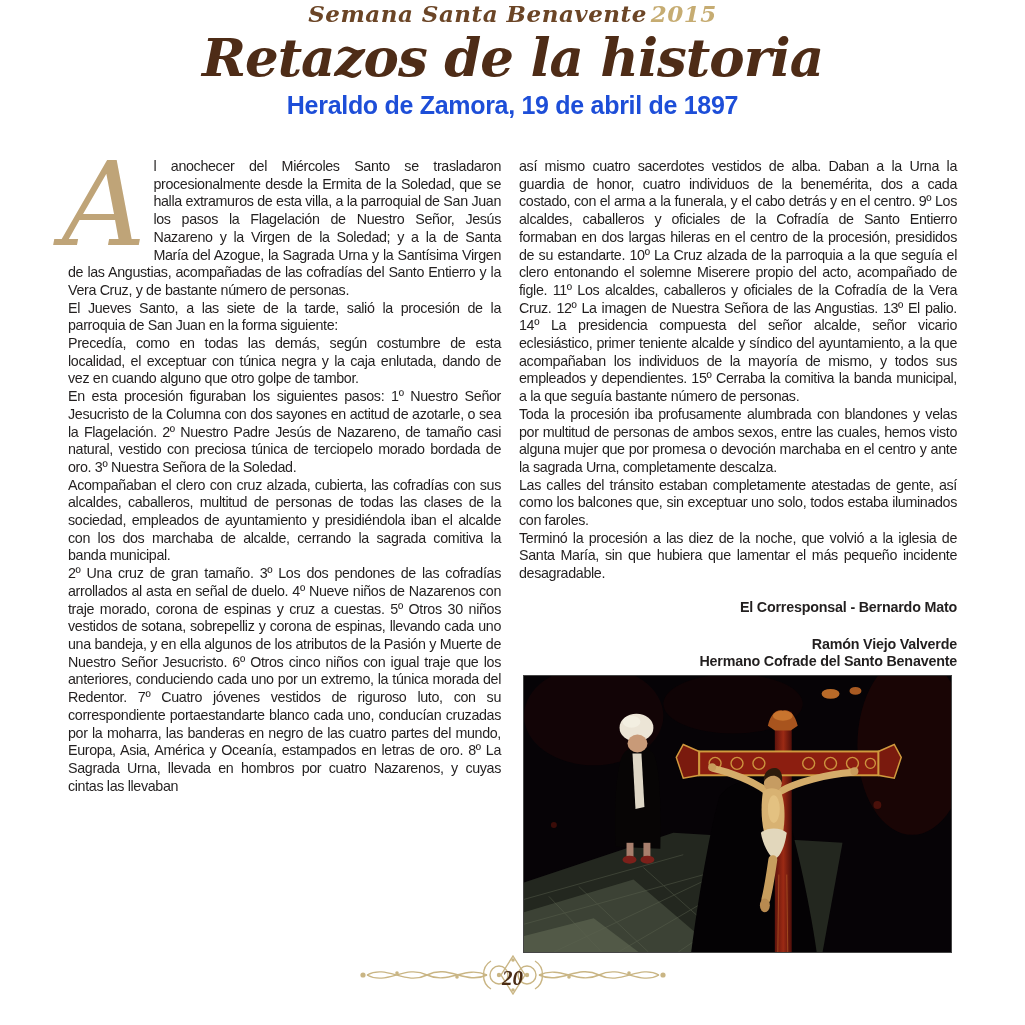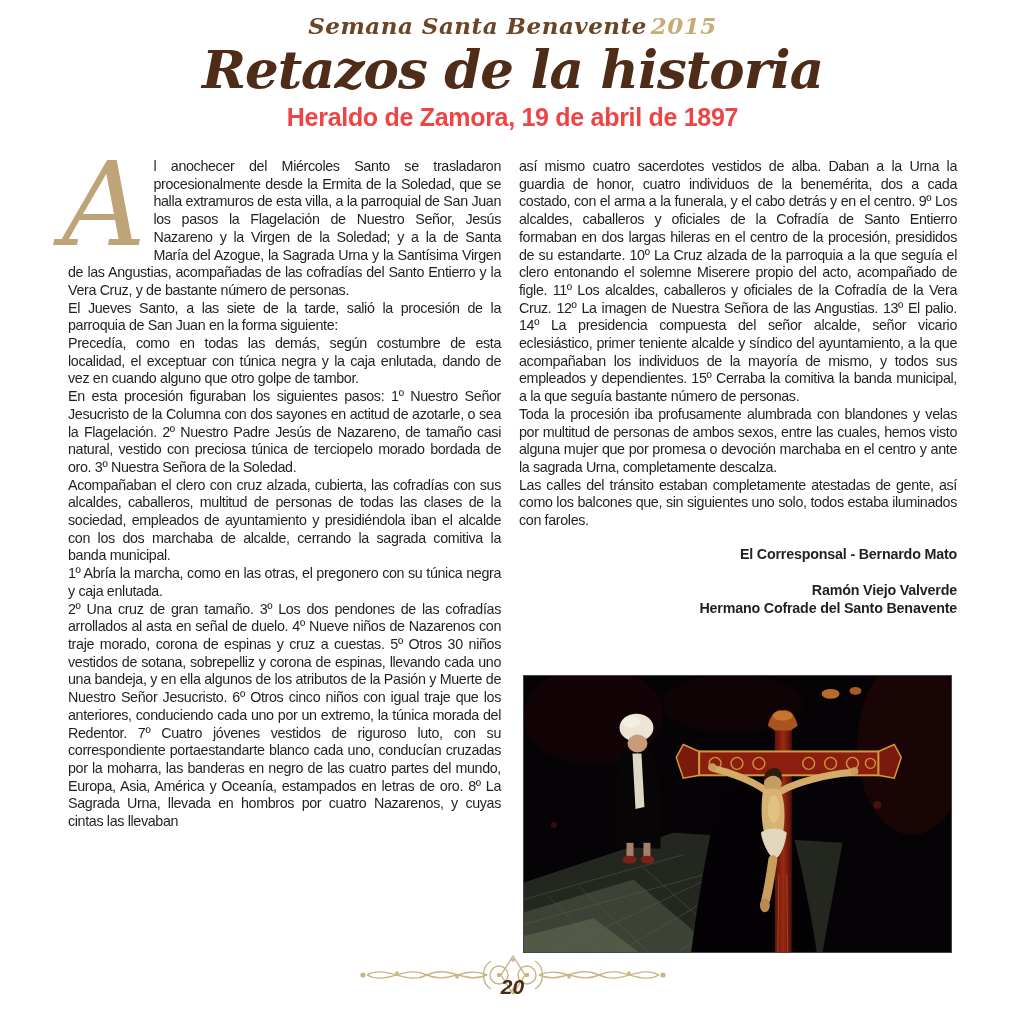--- a/index.html
+++ b/index.html
@@ -3,32 +3,32 @@
 <meta charset="utf-8">
 <style>
   html,body { margin:0; padding:0; background:#ffffff; }
   body {
     width:1025px; height:1025px; position:relative; overflow:hidden;
     font-family:"Liberation Sans", sans-serif;
   }
   .page { position:absolute; inset:0; background:#ffffff; }
 
   
-  .header { position:absolute; top:12px; left:0; width:100%; text-align:center; }
+  .header { position:absolute; top:0; left:0; width:100%; text-align:center; }
   .series-line {
     font-family:"DejaVu Serif", serif; font-style:italic; font-weight:bold;
     font-size:23px; color:#6b4526; letter-spacing:0.5px;
   }
   .series-year { color:#c6ac72; padding-left:4px; }
   .page-title {
     font-family:"DejaVu Serif", serif; font-style:italic; font-weight:bold;
     font-size:53px; line-height:1.02; color:#4e2c17; margin-top:3px; letter-spacing:-1px;
   }
   .subtitle {
-    font-size:25px; font-weight:bold; color:#ef4444; margin-top:7px; letter-spacing:-0.3px;
+    font-size:25px; font-weight:bold; color:#1d4ed8; margin-top:7px; letter-spacing:-0.3px;
   }
 
   
   .col {
     position:absolute; top:158px; text-align:justify;
     font-size:14.3px; line-height:17.7px; letter-spacing:-0.35px; color:#221f1f;
   }
   .col p { margin:0; }
   .col-left  { left:68px;  width:433px; }
   .col-right { left:519px; width:438px; }
@@ -45,22 +45,22 @@
   .photo {
     position:absolute; left:523px; top:675px; width:429px; height:278px;
     border:1px solid #454545; box-sizing:border-box; background:#060306;
   }
   .photo svg { display:block; width:100%; height:100%; }
 
   
   .footer { position:absolute; top:952px; left:0; width:100%; height:50px; text-align:center; }
   .flourish-wrap { position:relative; width:320px; height:46px; margin:0 auto; }
   .page-number {
-    position:absolute; top:23px; left:50%; transform:translateX(-50%);
-    font-family:Liberation Sans, sans-serif; font-style:italic; font-weight:bold;
+    position:absolute; top:14px; left:50%; transform:translateX(-50%);
+    font-family:Liberation Serif, serif; font-style:italic; font-weight:bold;
     font-size:21px; color:#4a2b14; z-index:2;
   }
 </style>
 </head>
 <body>
 
 <div class="page">
 
   <div class="header">
     <div class="series-line">
@@ -69,28 +69,28 @@
     <div class="page-title">Retazos de la historia</div>
     <div class="subtitle">Heraldo de Zamora, 19 de abril de 1897</div>
   </div>
 
   <div class="col col-left">
     <p><span class="dropcap">A</span><span>l anochecer del Miércoles Santo se trasladaron procesionalmente desde la Ermita de la Soledad, que se halla extramuros de esta villa, a la parroquial de San Juan los pasos la Flagelación de Nuestro Señor, Jesús Nazareno y la Virgen de la Soledad; y a la de Santa María del Azogue, la Sagrada Urna y la Santísima Virgen de las Angustias, acompañadas de las cofradías del Santo Entierro y la Vera Cruz, y de bastante número de personas.</span></p>
     <p>El Jueves Santo, a las siete de la tarde, salió la procesión de la parroquia de San Juan en la forma siguiente:</p>
     <p>Precedía, como en todas las demás, según costumbre de esta localidad, el exceptuar con túnica negra y la caja enlutada, dando de vez en cuando alguno que otro golpe de tambor.</p>
     <p>En esta procesión figuraban los siguientes pasos: 1º Nuestro Señor Jesucristo de la Columna con dos sayones en actitud de azotarle, o sea la Flagelación. 2º Nuestro Padre Jesús de Nazareno, de tamaño casi natural, vestido con preciosa túnica de terciopelo morado bordada de oro. 3º Nuestra Señora de la Soledad.</p>
     <p>Acompañaban el clero con cruz alzada, cubierta, las cofradías con sus alcaldes, caballeros, multitud de personas de todas las clases de la sociedad, empleados de ayuntamiento y presidiéndola iban el alcalde con los dos marchaba de alcalde, cerrando la sagrada comitiva la banda municipal.</p>
-    <p>1º Abría la marcha, como en las otras, el pregonero con su túnica negra y caja enlutada.</p>
     <p>2º Una cruz de gran tamaño. 3º Los dos pendones de las cofradías arrollados al asta en señal de duelo. 4º Nueve niños de Nazarenos con traje morado, corona de espinas y cruz a cuestas. 5º Otros 30 niños vestidos de sotana, sobrepelliz y corona de espinas, llevando cada uno una bandeja, y en ella algunos de los atributos de la Pasión y Muerte de Nuestro Señor Jesucristo. 6º Otros cinco niños con igual traje que los anteriores, conduciendo cada uno por un extremo, la túnica morada del Redentor. 7º Cuatro jóvenes vestidos de riguroso luto, con su correspondiente portaestandarte blanco cada uno, conducían cruzadas por la moharra, las banderas en negro de las cuatro partes del mundo, Europa, Asia, América y Oceanía, estampados en letras de oro. 8º La Sagrada Urna, llevada en hombros por cuatro Nazarenos, y cuyas cintas las llevaban</p>
   </div>
 
   <div class="col col-right">
     <p>así mismo cuatro sacerdotes vestidos de alba. Daban a la Urna la guardia de honor, cuatro individuos de la benemérita, dos a cada costado, con el arma a la funerala, y el cabo detrás y en el centro. 9º Los alcaldes, caballeros y oficiales de la Cofradía de Santo Entierro formaban en dos largas hileras en el centro de la procesión, presididos de su estandarte. 10º La Cruz alzada de la parroquia a la que seguía el clero entonando el solemne Miserere propio del acto, acompañado de figle. 11º Los alcaldes, caballeros y oficiales de la Cofradía de la Vera Cruz. 12º La imagen de Nuestra Señora de las Angustias. 13º El palio. 14º La presidencia compuesta del señor alcalde, señor vicario eclesiástico, primer teniente alcalde y síndico del ayuntamiento, a la que acompañaban los individuos de la mayoría de mismo, y todos sus empleados y dependientes. 15º Cerraba la comitiva la banda municipal, a la que seguía bastante número de personas.</p>
     <p>Toda la procesión iba profusamente alumbrada con blandones y velas por multitud de personas de ambos sexos, entre las cuales, hemos visto alguna mujer que por promesa o devoción marchaba en el centro y ante la sagrada Urna, completamente descalza.</p>
-    <p>Las calles del tránsito estaban completamente atestadas de gente, así como los balcones que, sin siguientes uno solo, todos estaba iluminados con faroles.</p>
+    <p>Las calles del tránsito estaban completamente atestadas de gente, así como los balcones que, sin exceptuar uno solo, todos estaba iluminados con faroles.</p>
+    <p>Terminó la procesión a las diez de la noche, que volvió a la iglesia de Santa María, sin que hubiera que lamentar el más pequeño incidente desagradable.</p>
     <div class="signatures">
       <div class="sig-first">El Corresponsal - Bernardo Mato</div>
       <div>Ramón Viejo Valverde</div>
       <div>Hermano Cofrade del Santo Benavente</div>
     </div>
   </div>
 
   <div class="photo">
     <svg viewBox="0 0 429 278" preserveAspectRatio="none">
       <defs>

